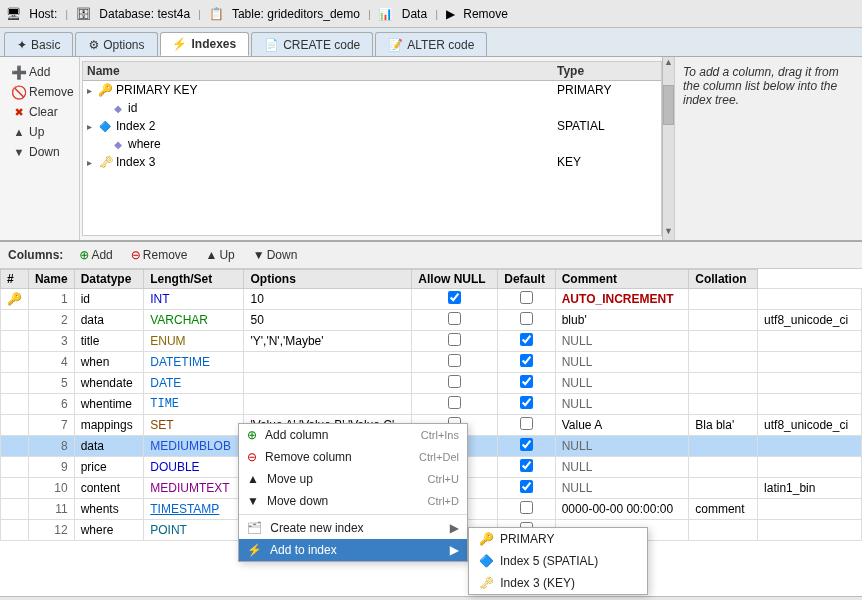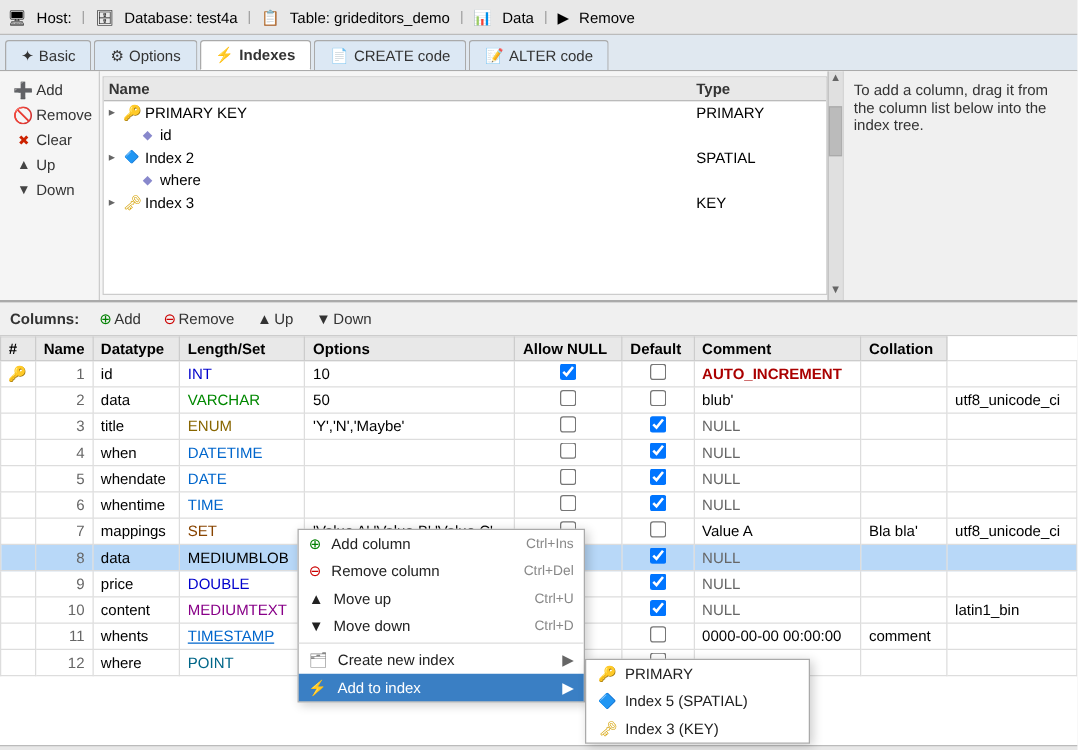--- a/index.html
+++ b/index.html
@@ -35,41 +35,41 @@
     .tree-row { display: flex; padding: 2px 4px; align-items: center; }
     .tree-row.indent1 { padding-left: 16px; }
     .tree-expand { width: 10px; margin-right: 2px; color: #666; font-size: 10px; }
     .tree-icon { width: 14px; height: 14px; margin-right: 3px; display: inline-flex; align-items: center; justify-content: center; }
     .key-icon { color: #d4a000; font-size: 12px; }
     .diamond-icon { color: #8888cc; font-size: 10px; }
     .spatial-icon { color: #4488cc; font-size: 10px; }
     .index-name { flex: 1; }
     .index-type { width: 100px; }
 
-    .index-hint { width: 188px; padding: 8px; font-size: 11px; color: #333; background: #f0f0f0; border-left: 1px solid #ccc; }
+    .index-hint { width: 188px; padding: 8px; font-size: 11px; color: #333; background: #f0f0f0; border-left: 1px solid #ccc; font-style: italic; }
 
     
     .columns-panel { flex: 1; display: flex; flex-direction: column; overflow: hidden; }
     .columns-toolbar { display: flex; align-items: center; gap: 6px; padding: 4px 8px; background: #f0f0f0; border-bottom: 1px solid #ccc; }
     .columns-label { font-weight: bold; color: #333; margin-right: 4px; }
     .col-btn { display: flex; align-items: center; gap: 2px; padding: 2px 6px; cursor: pointer; color: #333; }
 
     .table-container { flex: 1; overflow: auto; background: #fff; }
     table { width: 100%; border-collapse: collapse; }
     thead th { background: #e8e8e8; border: 1px solid #ccc; padding: 2px 6px; text-align: left; font-weight: bold; white-space: nowrap; }
     tbody td { border: 1px solid #ddd; padding: 2px 6px; white-space: nowrap; }
     tbody tr.selected { background: #b8d8f8; }
     .type-int { color: #0000cc; }
     .type-varchar { color: #008800; }
     .type-enum { color: #886600; }
     .type-datetime { color: #0066cc; }
     .type-date { color: #0066cc; }
-    .type-time { color: #0066cc; }
+    .type-time { color: #0066cc; font-family: Liberation Mono, monospace; }
     .type-set { color: #884400; }
-    .type-blob { color: #000000; }
+    .type-blob { color: #1d4ed8; }
     .type-text { color: #880088; }
     .type-timestamp { color: #0066cc; text-decoration: underline; }
     .type-point { color: #006688; }
     .default-auto { color: #aa0000; font-weight: bold; }
     .default-null { color: #666; }
     .row-num { color: #666; text-align: right; width: 24px; }
 
     
     .bottom-bar { display: flex; align-items: center; gap: 8px; padding: 4px 8px; background: #e8e8e8; border-top: 1px solid #bbb; height: 38px; }
 

